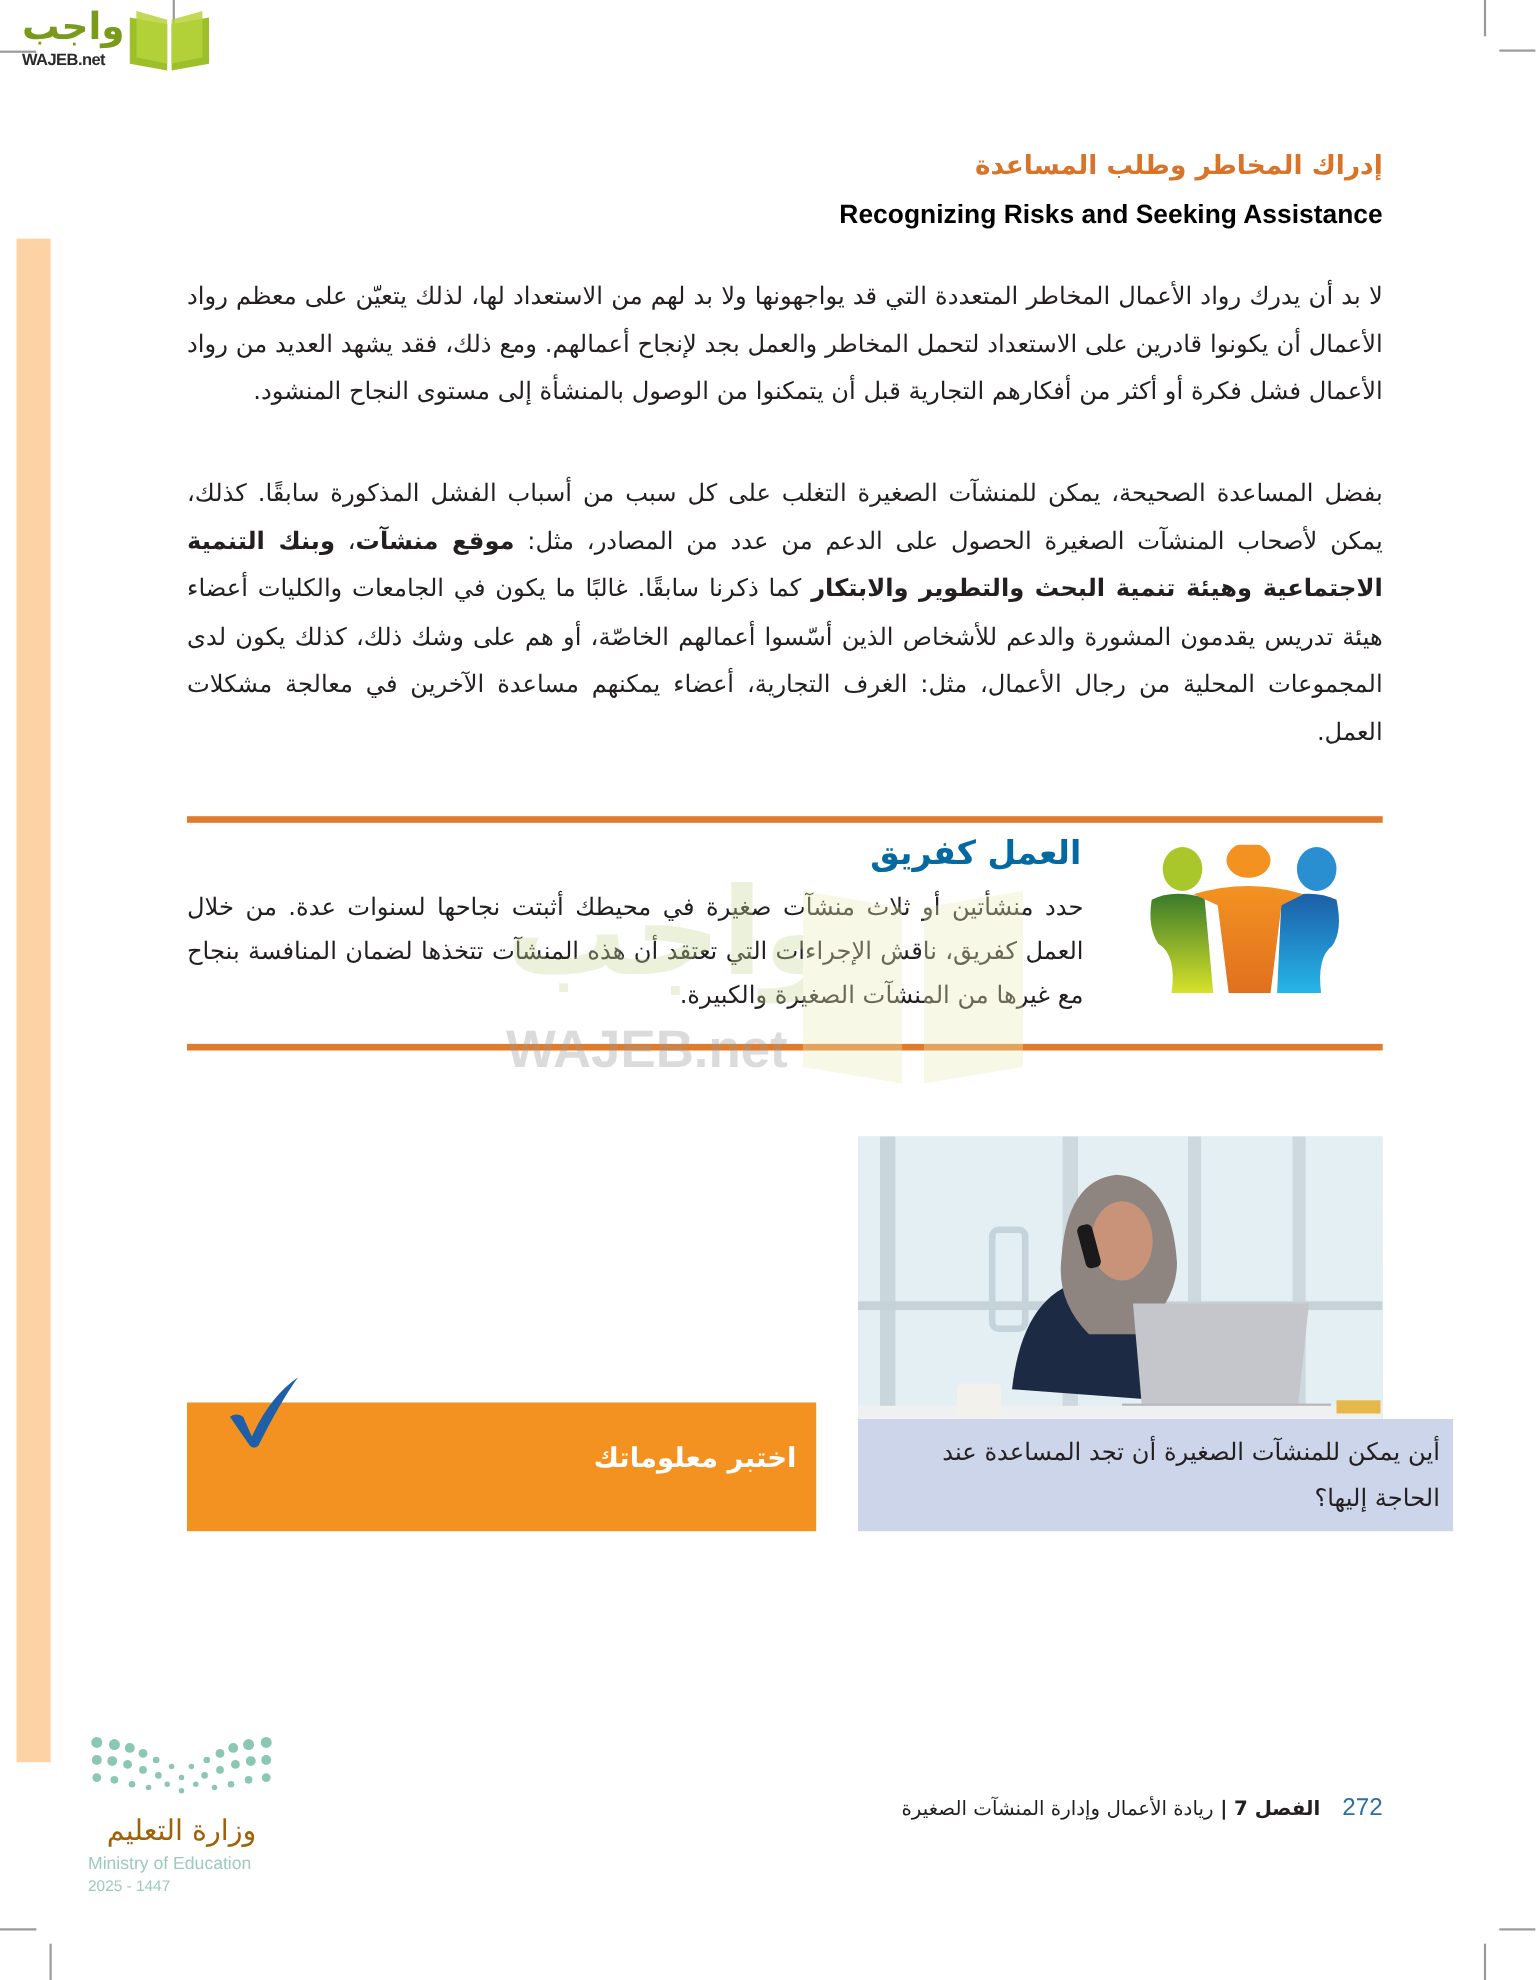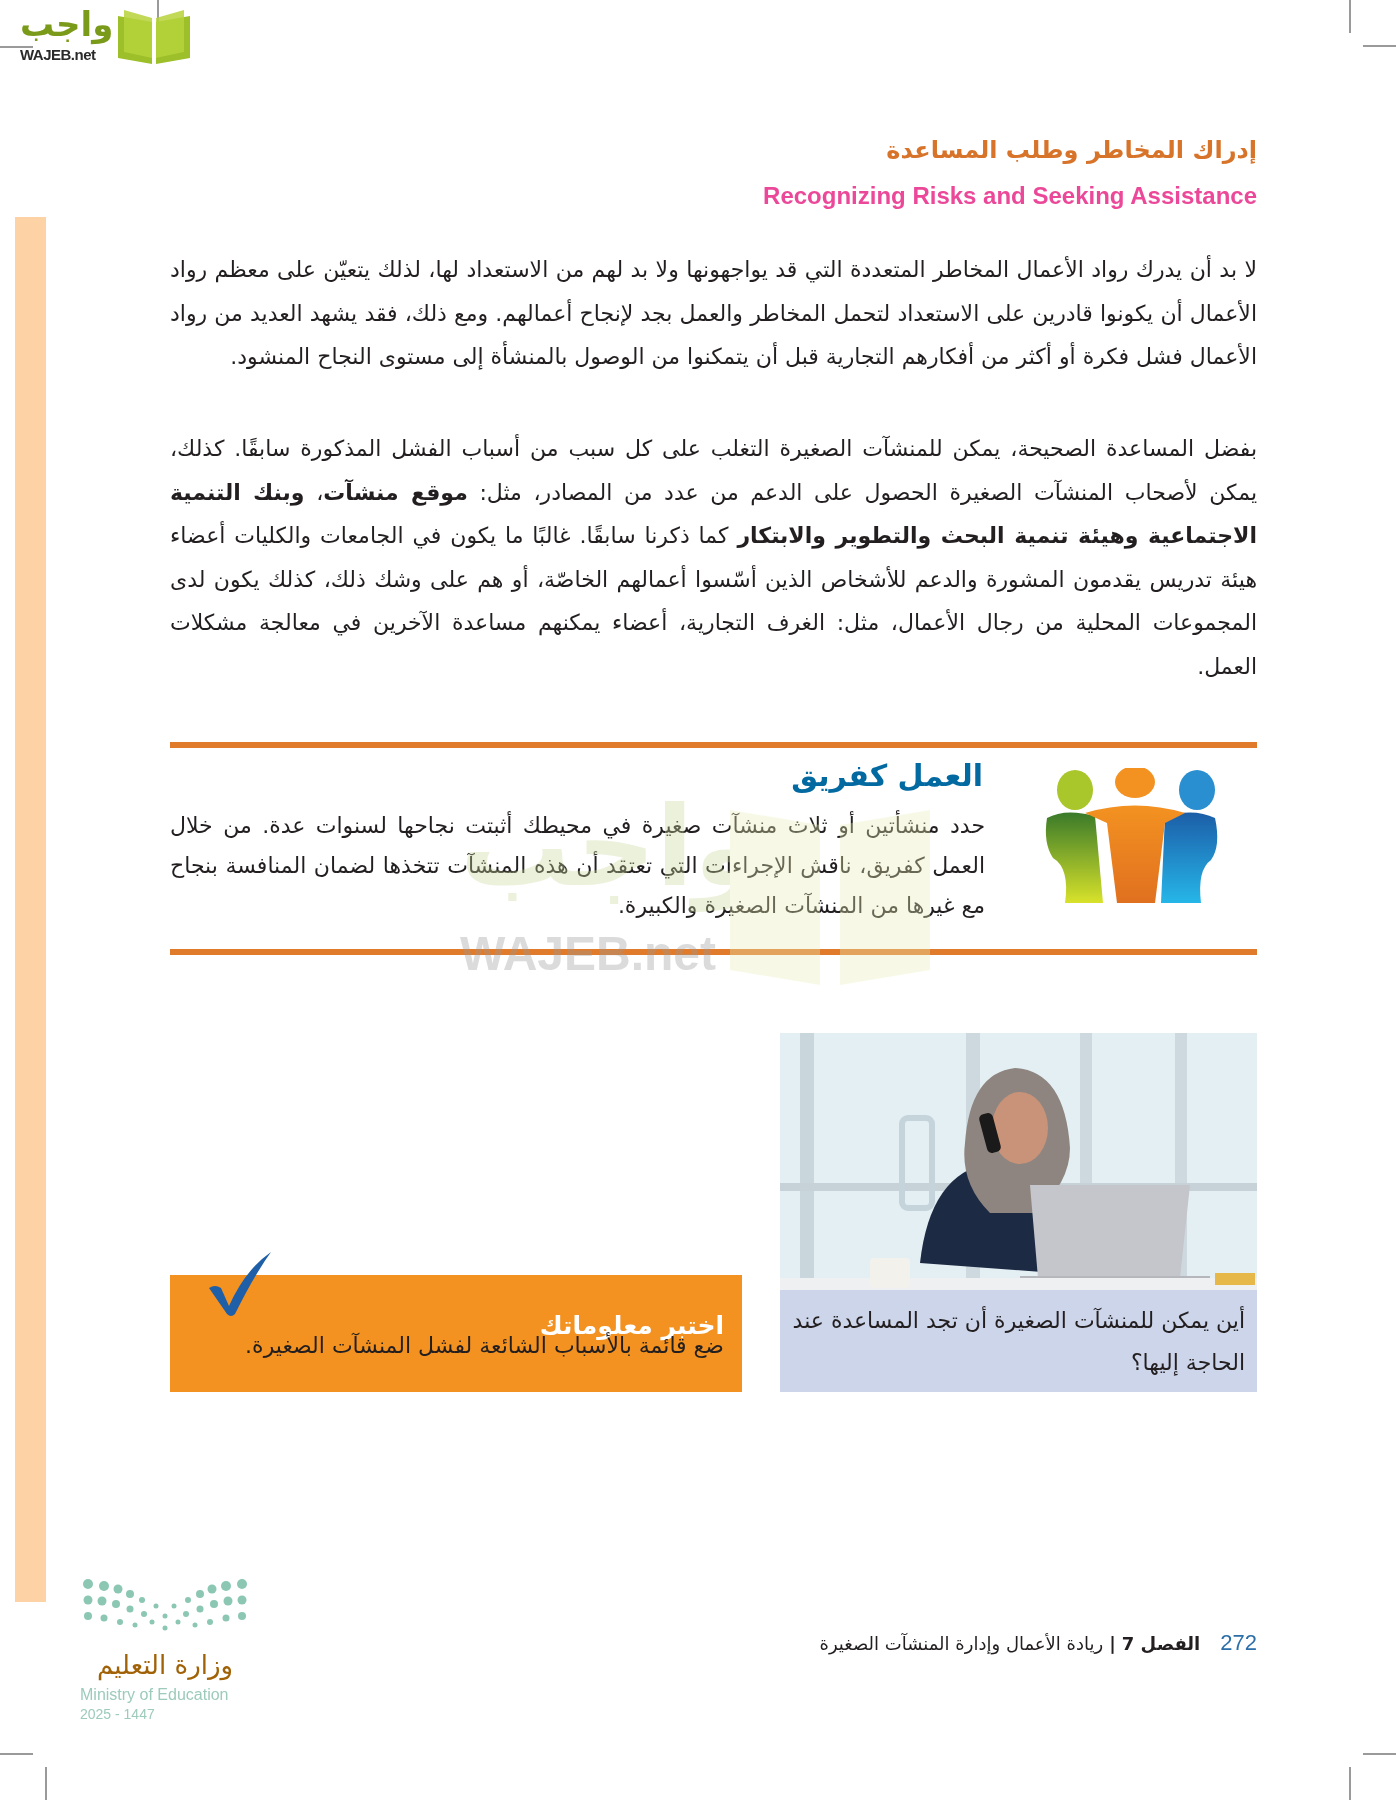--- a/index.html
+++ b/index.html
@@ -5,32 +5,32 @@
   html, body { margin:0; padding:0; }
   body { width:1396px; height:1800px; position:relative; background:#ffffff; overflow:hidden; font-family:"DejaVu Sans", sans-serif; color:#231f20; }
   .abs { position:absolute; }
   .crop { position:absolute; background:#9a9a9a; }
   .side-bar { left:15px; top:217px; width:31px; height:1385px; background:#fdd3a6; }
   .wajeb-logo { left:8px; top:4px; width:180px; height:64px; }
   .wajeb-ar { position:absolute; left:12px; top:0px; font-size:34px; font-weight:bold; color:#7a9a19; direction:rtl; }
   .wajeb-en { position:absolute; left:12px; top:42px; font-size:15px; font-weight:bold; color:#2a2a2a; font-family:"Liberation Sans", sans-serif; letter-spacing:-0.5px; }
   .wajeb-book { position:absolute; left:106px; top:4px; width:80px; height:58px; }
   .title-ar { right:139px; top:136px; font-size:24px; font-weight:bold; color:#d7742a; direction:rtl; }
-  .title-en { right:139px; top:182px; font-size:24px; font-weight:bold; color:#ec4899; font-family:"Liberation Sans", sans-serif; }
+  .title-en { right:139px; top:182px; font-size:24px; font-weight:bold; color:#000000; font-family:"Liberation Sans", sans-serif; }
   .body-text { left:170px; width:1087px; direction:rtl; text-align:justify; text-align-last:right; font-size:22px; line-height:43.5px; color:#231f20; }
   .p1 { top:248px; }
   .p2 { top:427px; }
   .p2 b { font-weight:bold; }
   .rule { left:170px; width:1087px; height:6px; background:#e07b2c; }
   .team-title { right:413px; top:758px; font-size:30px; font-weight:bold; color:#0369a1; direction:rtl; }
   .team-text { left:170px; width:815px; top:806px; direction:rtl; text-align:justify; text-align-last:right; font-size:22px; line-height:40px; color:#231f20; }
   .people-icon { left:1025px; top:768px; width:210px; height:135px; }
   .watermark { left:450px; top:790px; width:500px; height:200px; opacity:0.35; pointer-events:none; }
   .photo { left:780px; top:1033px; width:477px; height:257px; overflow:hidden; background:linear-gradient(180deg,#e3eef3 0%,#d6e6ee 60%,#cfdde4 100%); }
-  .caption-box { left:780px; top:1290px; width:477px; height:102px; background:#cdd5ea; }
+  .caption-box { left:780px; top:1290px; width:541px; height:102px; background:#cdd5ea; }
   .caption-text { position:absolute; right:12px; top:10px; width:455px; direction:rtl; text-align:right; font-size:22px; line-height:42px; color:#231f20; }
   .quiz-box { left:170px; top:1275px; width:572px; height:117px; background:#f39221; }
   .quiz-title { position:absolute; right:18px; top:12px; font-size:25px; font-weight:bold; color:#ffffff; direction:rtl;margin-top:24px; }
   .quiz-text { position:absolute; right:18px; top:58px; font-size:22px; color:#231f20; direction:rtl; }
   .check-icon { left:205px; top:1250px; width:70px; height:68px; }
   .footer { right:139px; top:1630px; direction:rtl; font-size:18px; color:#231f20; white-space:nowrap; }
   .footer .page-num { color:#2c6fa8; font-size:22px; font-family:"Liberation Sans", sans-serif; margin-left:20px; }
   .footer .chapter { font-weight:bold; }
   .footer .sep { font-weight:bold; margin:0 6px; }
   .moe-logo { left:80px; top:1578px; width:180px; height:150px; }
@@ -126,21 +126,20 @@
     <rect x="90" y="225" width="40" height="30" rx="4" fill="#f3f1ec"></rect>
     <rect x="435" y="240" width="40" height="12" fill="#e6b84a"></rect>
   </svg>
 </div>
 <div class="abs caption-box">
   <div class="caption-text">أين يمكن للمنشآت الصغيرة أن تجد المساعدة عند الحاجة إليها؟</div>
 </div>
 
 <div class="abs quiz-box">
   <div class="quiz-title">اختبر معلوماتك</div>
-  <div class="quiz-text">ضع قائمة بالأسباب الشائعة لفشل المنشآت الصغيرة.</div>
 </div>
 <svg class="abs check-icon" viewBox="0 0 70 68">
   <path d="M4 38 Q10 34 16 38 L24 56 Q40 20 66 2 Q50 24 30 64 Q26 68 22 64 Z" fill="#1f5fa8"></path>
 </svg>
 
 <div class="abs footer"><span class="page-num">272</span><span class="chapter">الفصل 7</span><span class="sep">|</span><span>ريادة الأعمال وإدارة المنشآت الصغيرة</span></div>
 
 <div class="abs moe-logo">
   <svg width="170" height="64" viewBox="0 0 170 64">
     <g fill="#8cc7b3">

